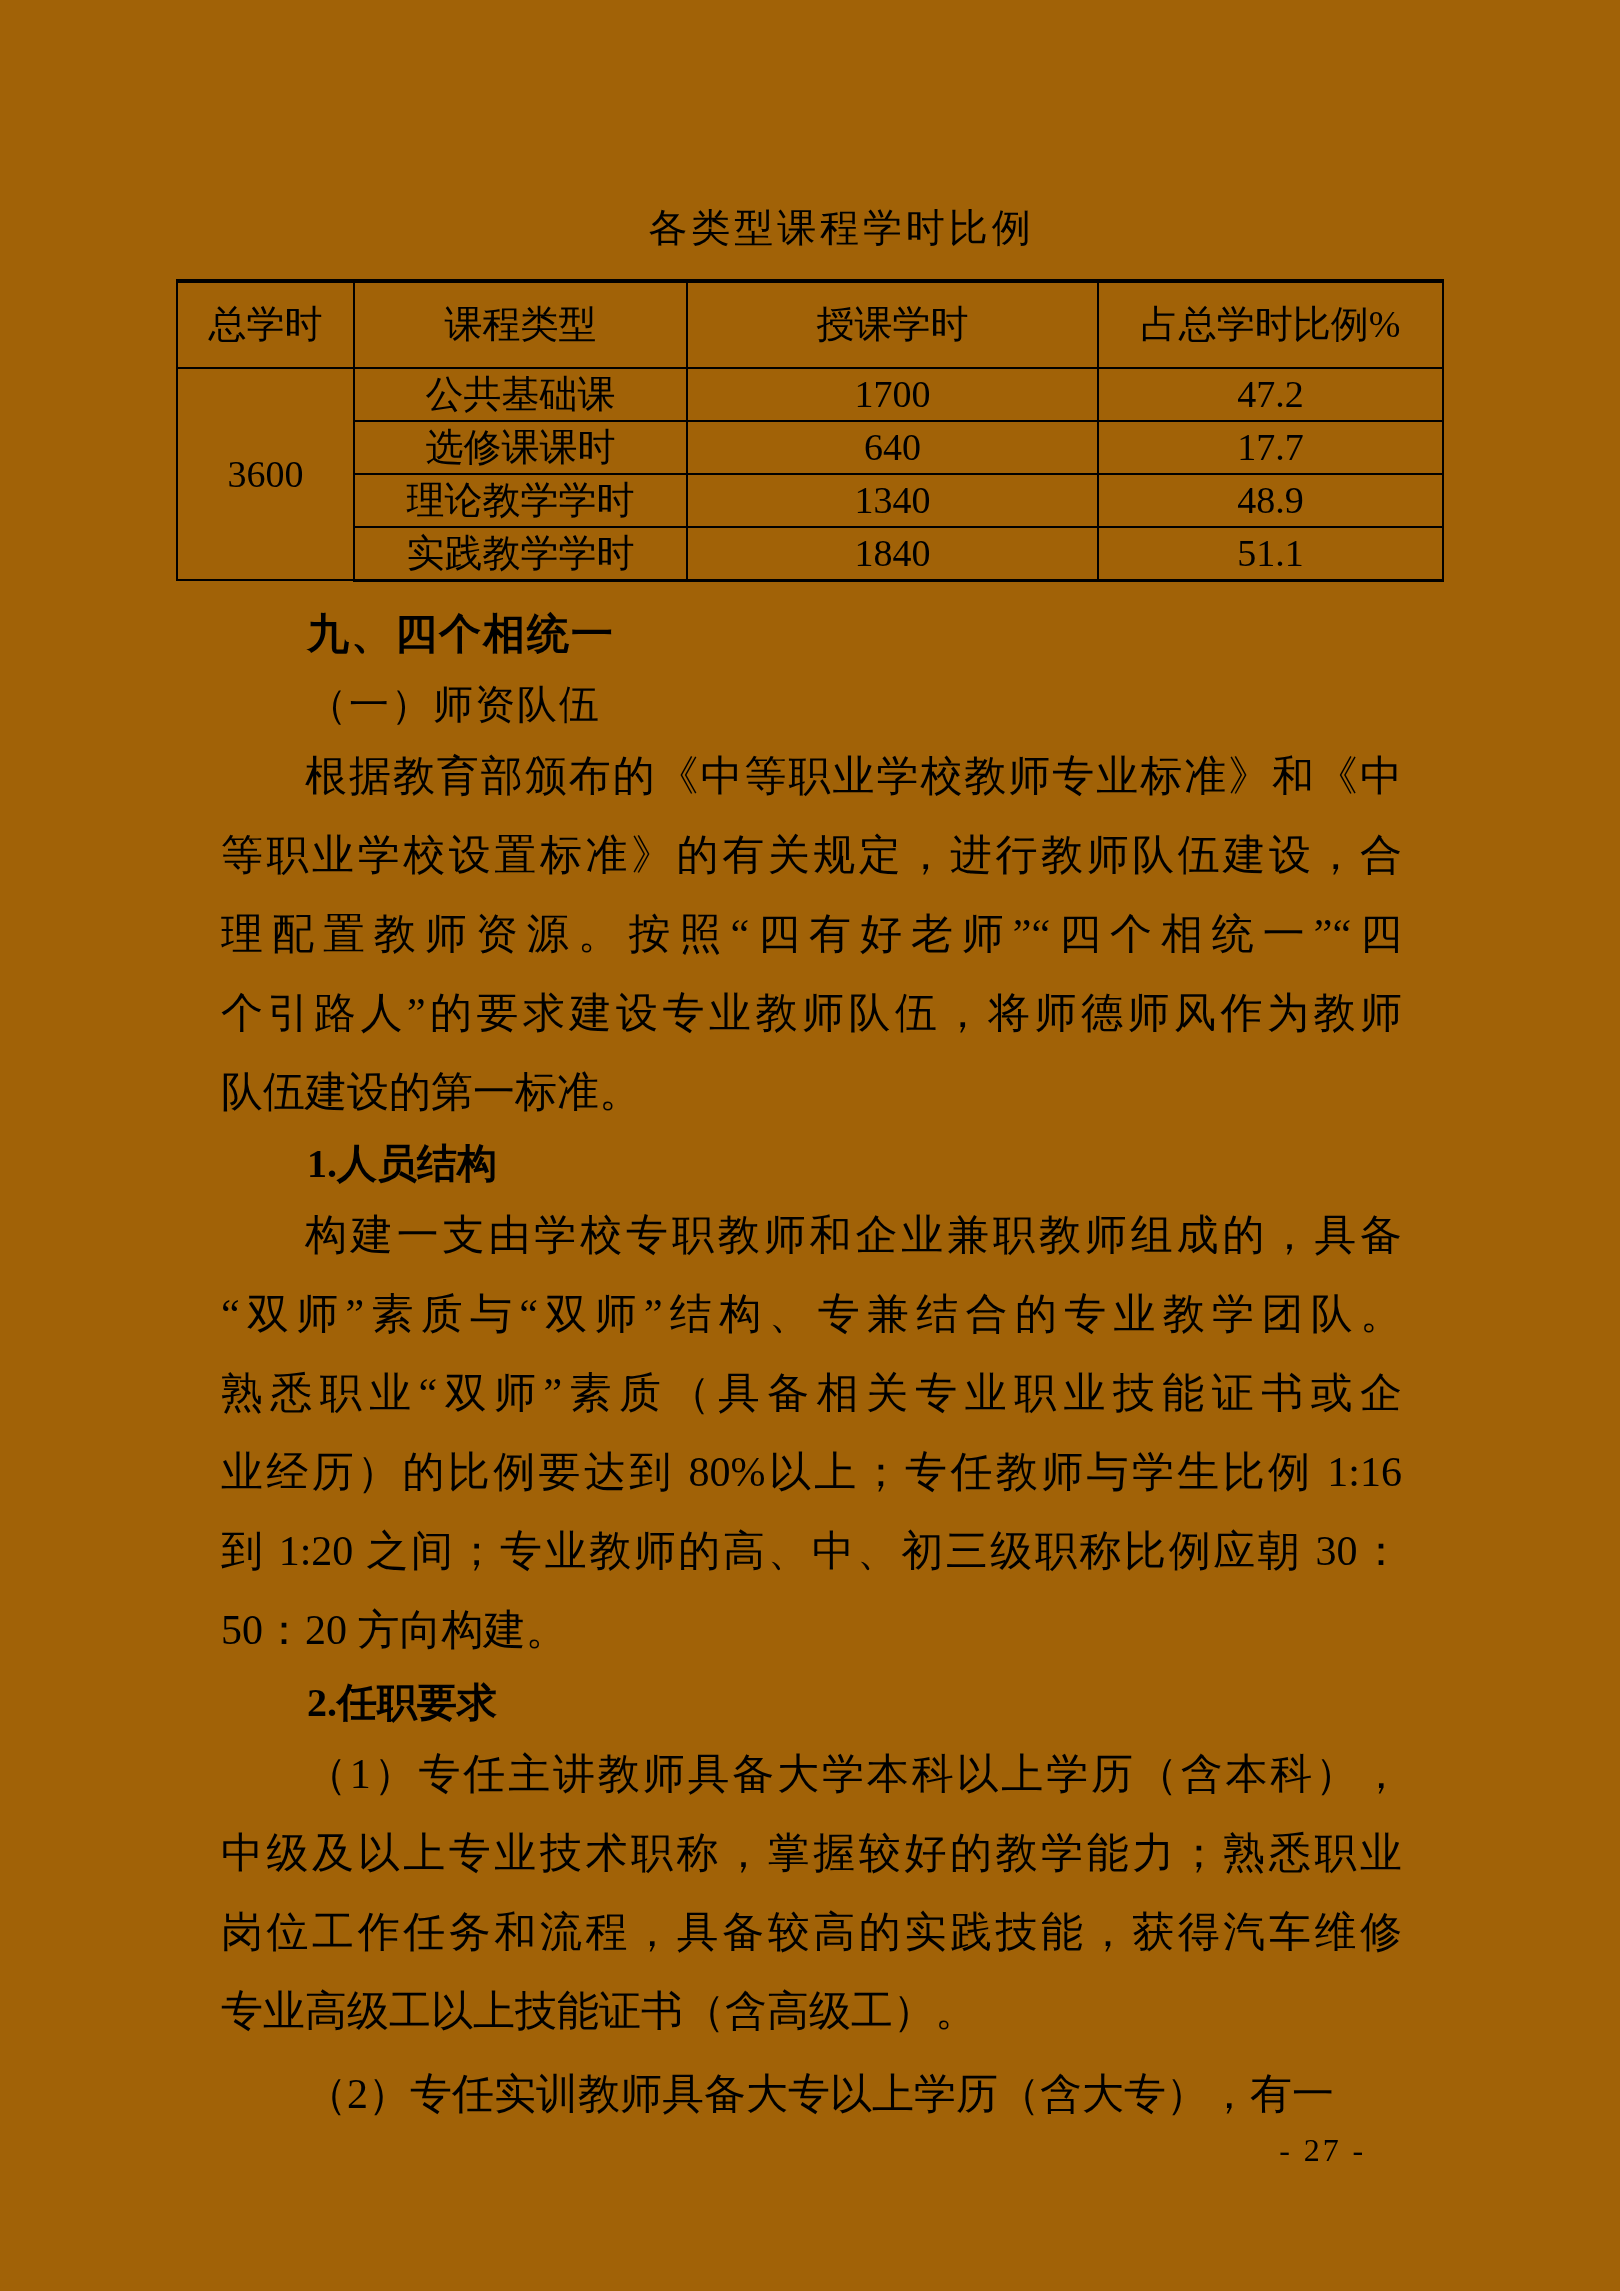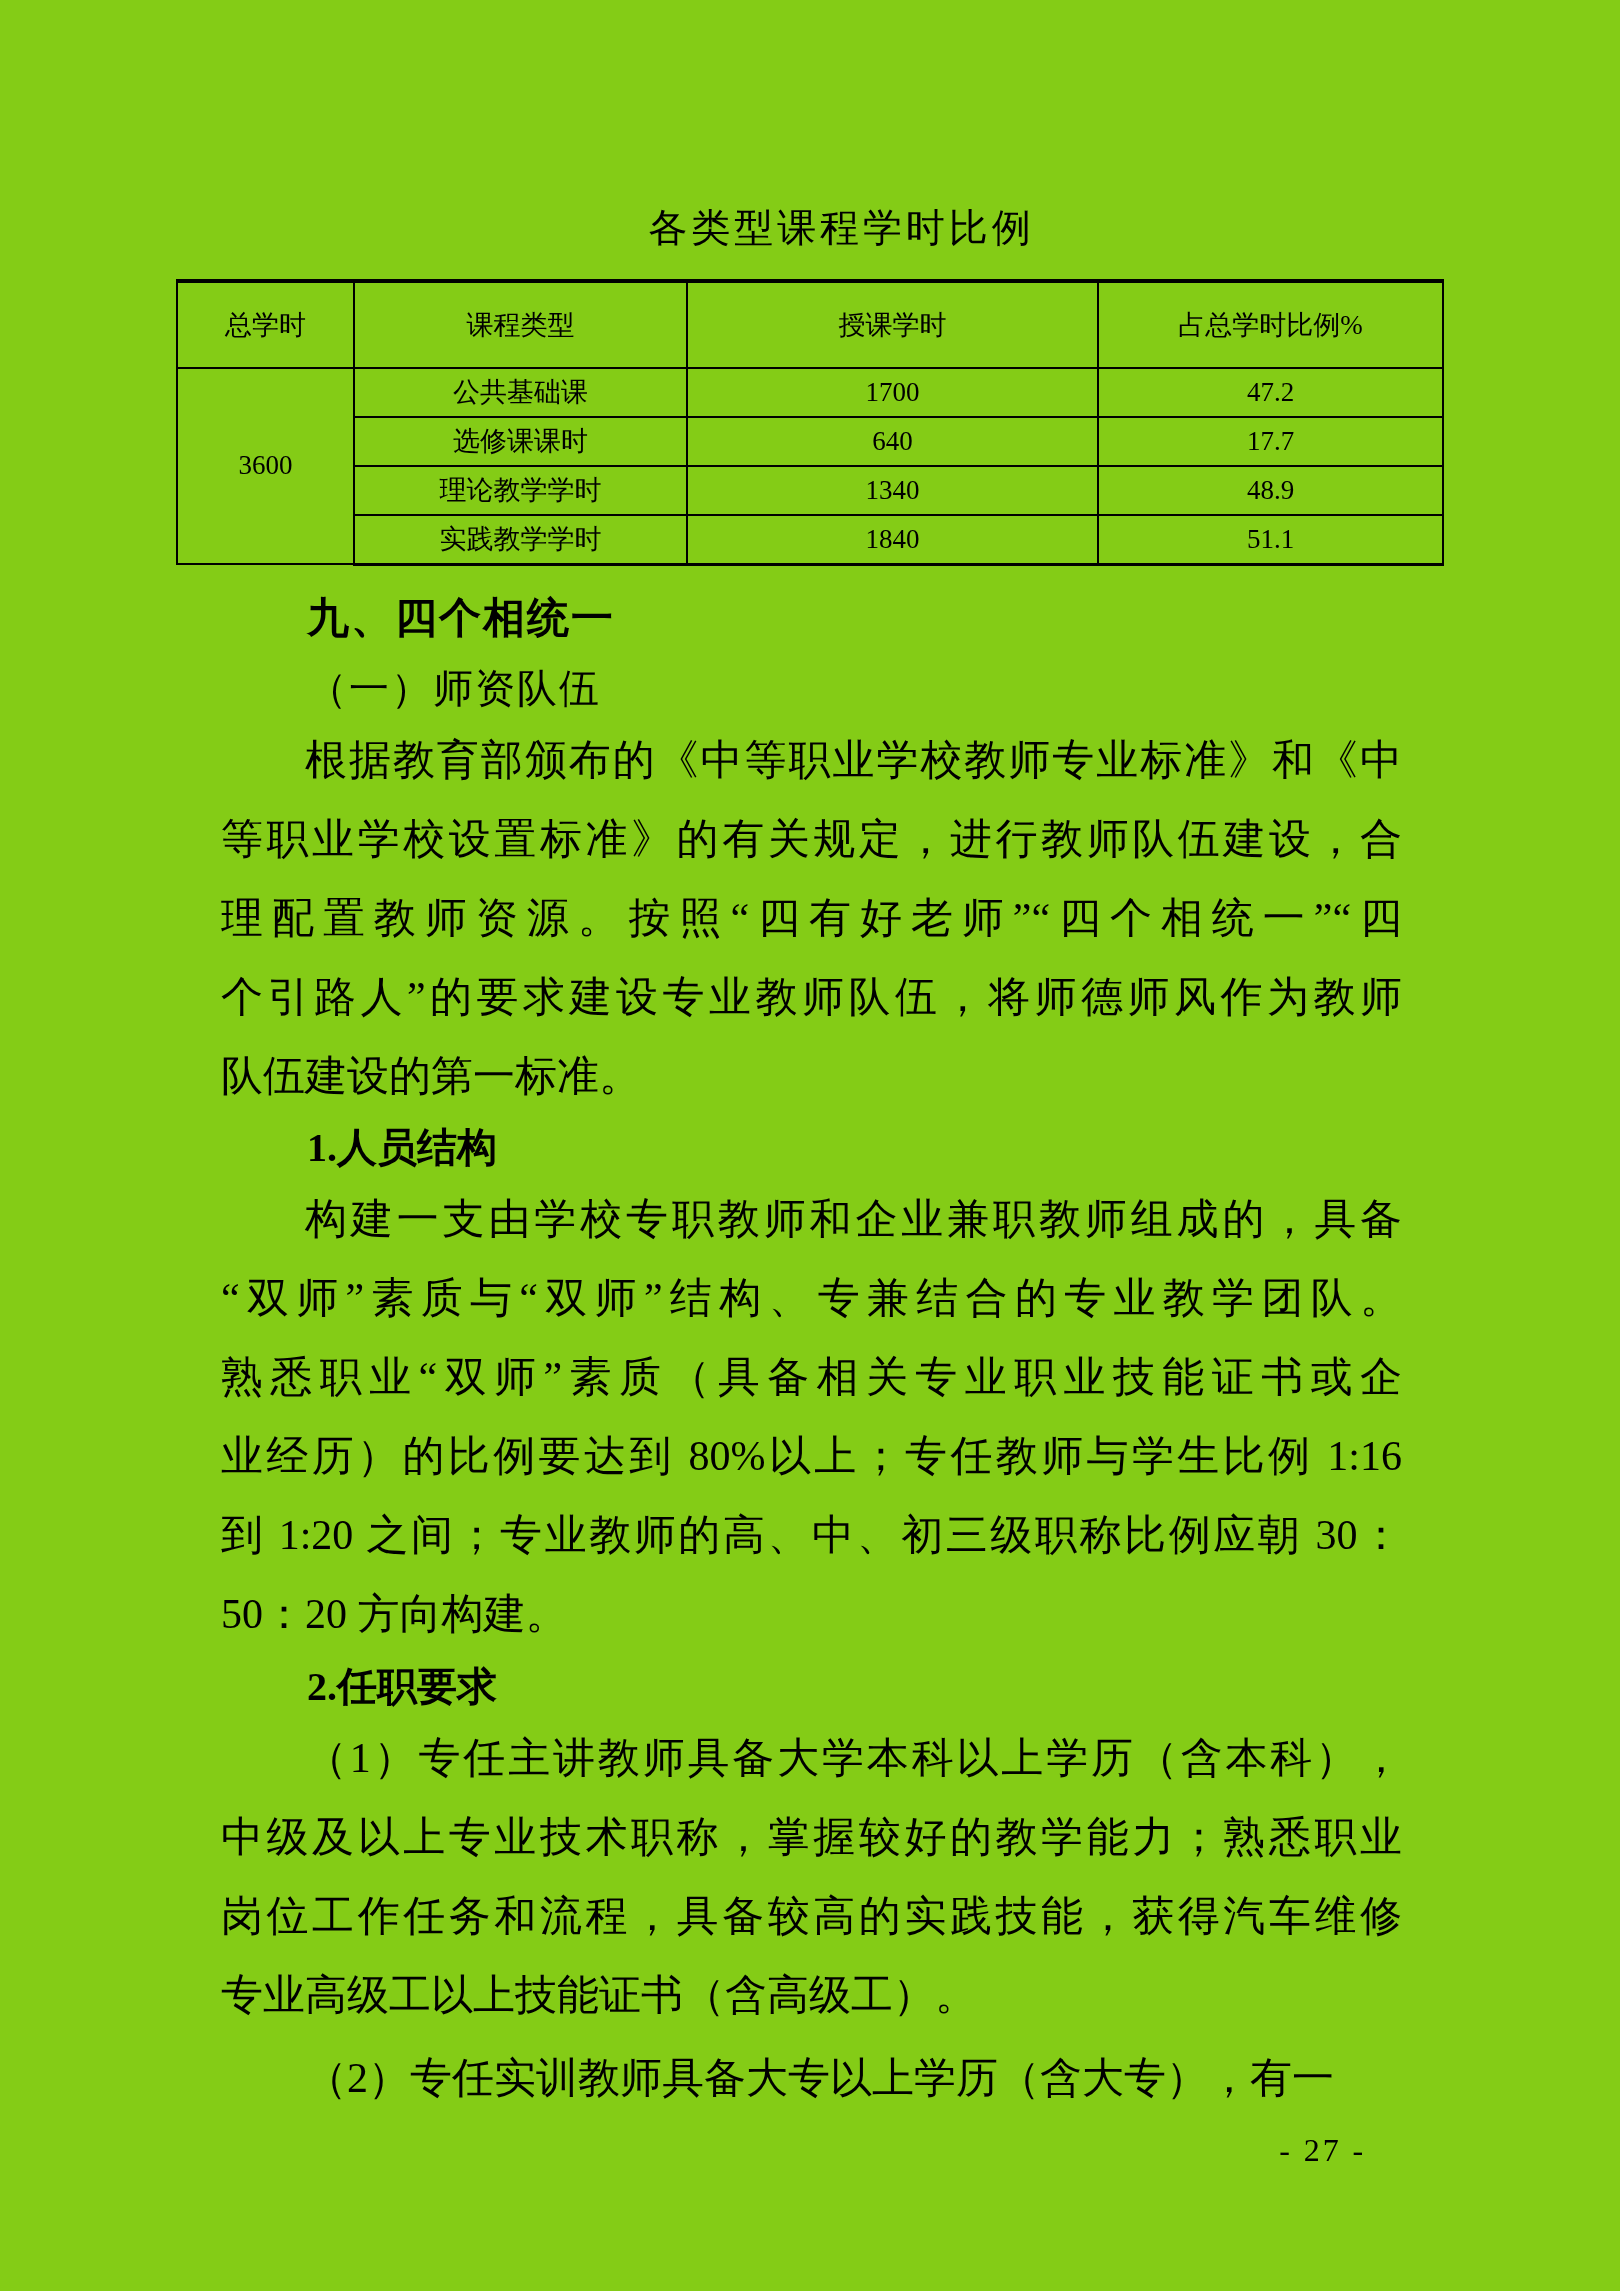--- a/index.html
+++ b/index.html
@@ -6,42 +6,42 @@
   body {
     width: 1620px; height: 2292px;
     background: #ffffff;
     font-family: "Liberation Serif", "DejaVu Serif", serif;
     color: #000;
   }
   .page {
     position: relative;
     width: 1620px; height: 2292px;
     overflow: hidden;
-    background: #84cc16;
+    background: #a16207;
   }
   .table-title {
     padding-top: 202px;
     text-align: center;
     text-indent: 63px; 
     font-size: 39px;
     line-height: 51px;
     letter-spacing: 3.9px;
   }
   table.hours-table {
     border-collapse: collapse;
     table-layout: fixed;
     margin: 25.5px 0 0 176px;
     width: 1266px;
   }
   table.hours-table th, table.hours-table td {
     border: 2px solid #000;
     text-align: center;
     vertical-align: middle;
     font-weight: normal;
-    font-size: 27px;
+    font-size: 38px;
     padding: 0;
   }
   table.hours-table thead th {
     height: 84px;
     border-top: 4.9px solid #000;
   }
   table.hours-table tbody td { height: 47px; }
   table.hours-table tbody tr:last-child td { border-bottom: 3.9px solid #000; }
   .col-total   { width: 177px; }
   .col-type    { width: 333px; }

